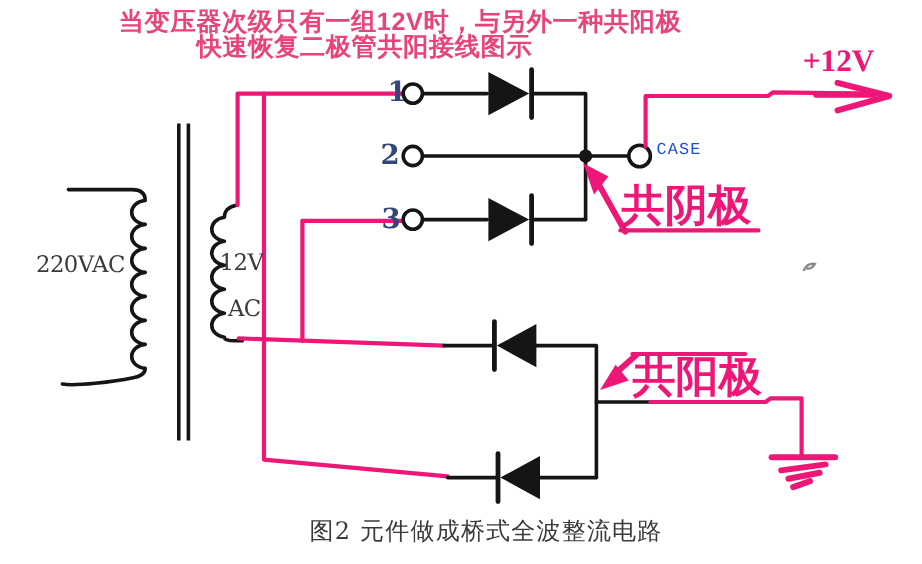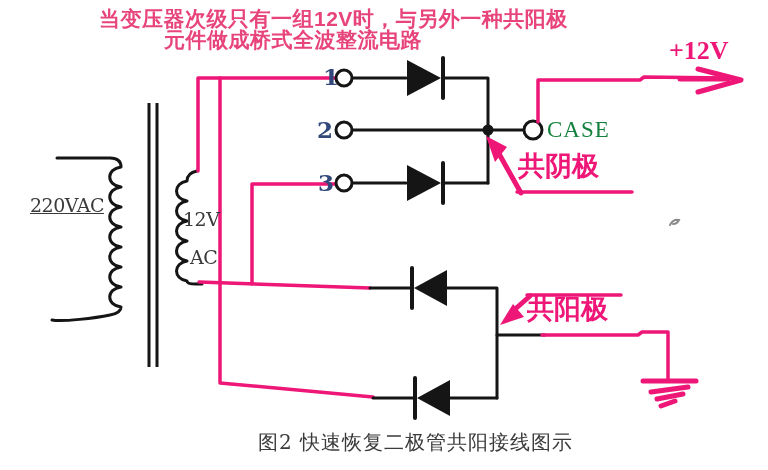--- a/index.html
+++ b/index.html
@@ -15,34 +15,34 @@
   .hdr{
     color:var(--header-pink);
     font-weight:bold;
     font-size:21px;
     letter-spacing:0.5px;
     font-family:"Liberation Sans", sans-serif;
   }
   .pinklab{
     color:var(--wire-pink);
     font-weight:600;
-    font-size:27px;
+    font-size:36px;
     font-family:"Liberation Sans", sans-serif;
   }
   .v12{
     color:var(--wire-pink);
     font-weight:bold;
     font-size:26px;
     font-family:Liberation Serif, serif;
   }
   .caselab{
-    color:#15803d;
-    font-size:23px;
+    color:#1d4ed8;
+    font-size:14px;
     letter-spacing:1px;
-    font-family:Liberation Serif, serif;
+    font-family:Liberation Mono, monospace;
   }
   .xfmr{
     color:var(--label-gray);
     font-size:19px;
     font-family:"DejaVu Serif", serif;
     letter-spacing:-0.5px;
   }
   .num{
     color:var(--terminal-navy);
     font-weight:bold;
@@ -160,31 +160,31 @@
       <line class="w-pk-th" x1="643" y1="381" x2="696" y2="381"></line>
       <path class="w-pk-th" d="M688 387 L651 392"></path>
       <path class="w-pk-th" d="M683 394 L657 399"></path>
       <path class="w-pk-th" d="M675 401 L661 406"></path>
     </g>
 
     <path class="artifact" d="M670 225 q 3 -6 9 -5 q -2 4 -6 4"></path>
   </svg>
 
   <div class="txt hdr" style="left:99px;top:8px;">当变压器次级只有一组12V时，与另外一种共阳极</div>
-  <div class="txt hdr" style="left:164px;top:29px;">元件做成桥式全波整流电路</div>
+  <div class="txt hdr" style="left:164px;top:29px;">快速恢复二极管共阳接线图示</div>
 
   <div class="txt v12" style="left:669px;top:38px;">+12V</div>
 
   <div class="txt caselab" style="left:547px;top:118px;">CASE</div>
 
   <div class="txt pinklab" style="left:518px;top:153px;">共阴极</div>
   <div class="txt pinklab" style="left:527px;top:262px;margin-top:34px;">共阳极</div>
 
-  <div class="txt xfmr" style="left:30px;top:196px;text-decoration:underline;">220VAC</div>
+  <div class="txt xfmr" style="left:30px;top:212px;">220VAC</div>
   <div class="txt xfmr" style="left:183px;top:210px;">12V</div>
   <div class="txt xfmr" style="left:190px;top:248px;">AC</div>
 
   <div class="txt num" style="left:323px;top:65px;">1</div>
   <div class="txt num" style="left:317px;top:118px;">2</div>
   <div class="txt num" style="left:318px;top:171px;">3</div>
 
-  <div class="txt cap" style="left:258px;top:432px;">图2 快速恢复二极管共阳接线图示</div>
+  <div class="txt cap" style="left:258px;top:432px;">图2 元件做成桥式全波整流电路</div>
 </div>
 
 </body></html>

